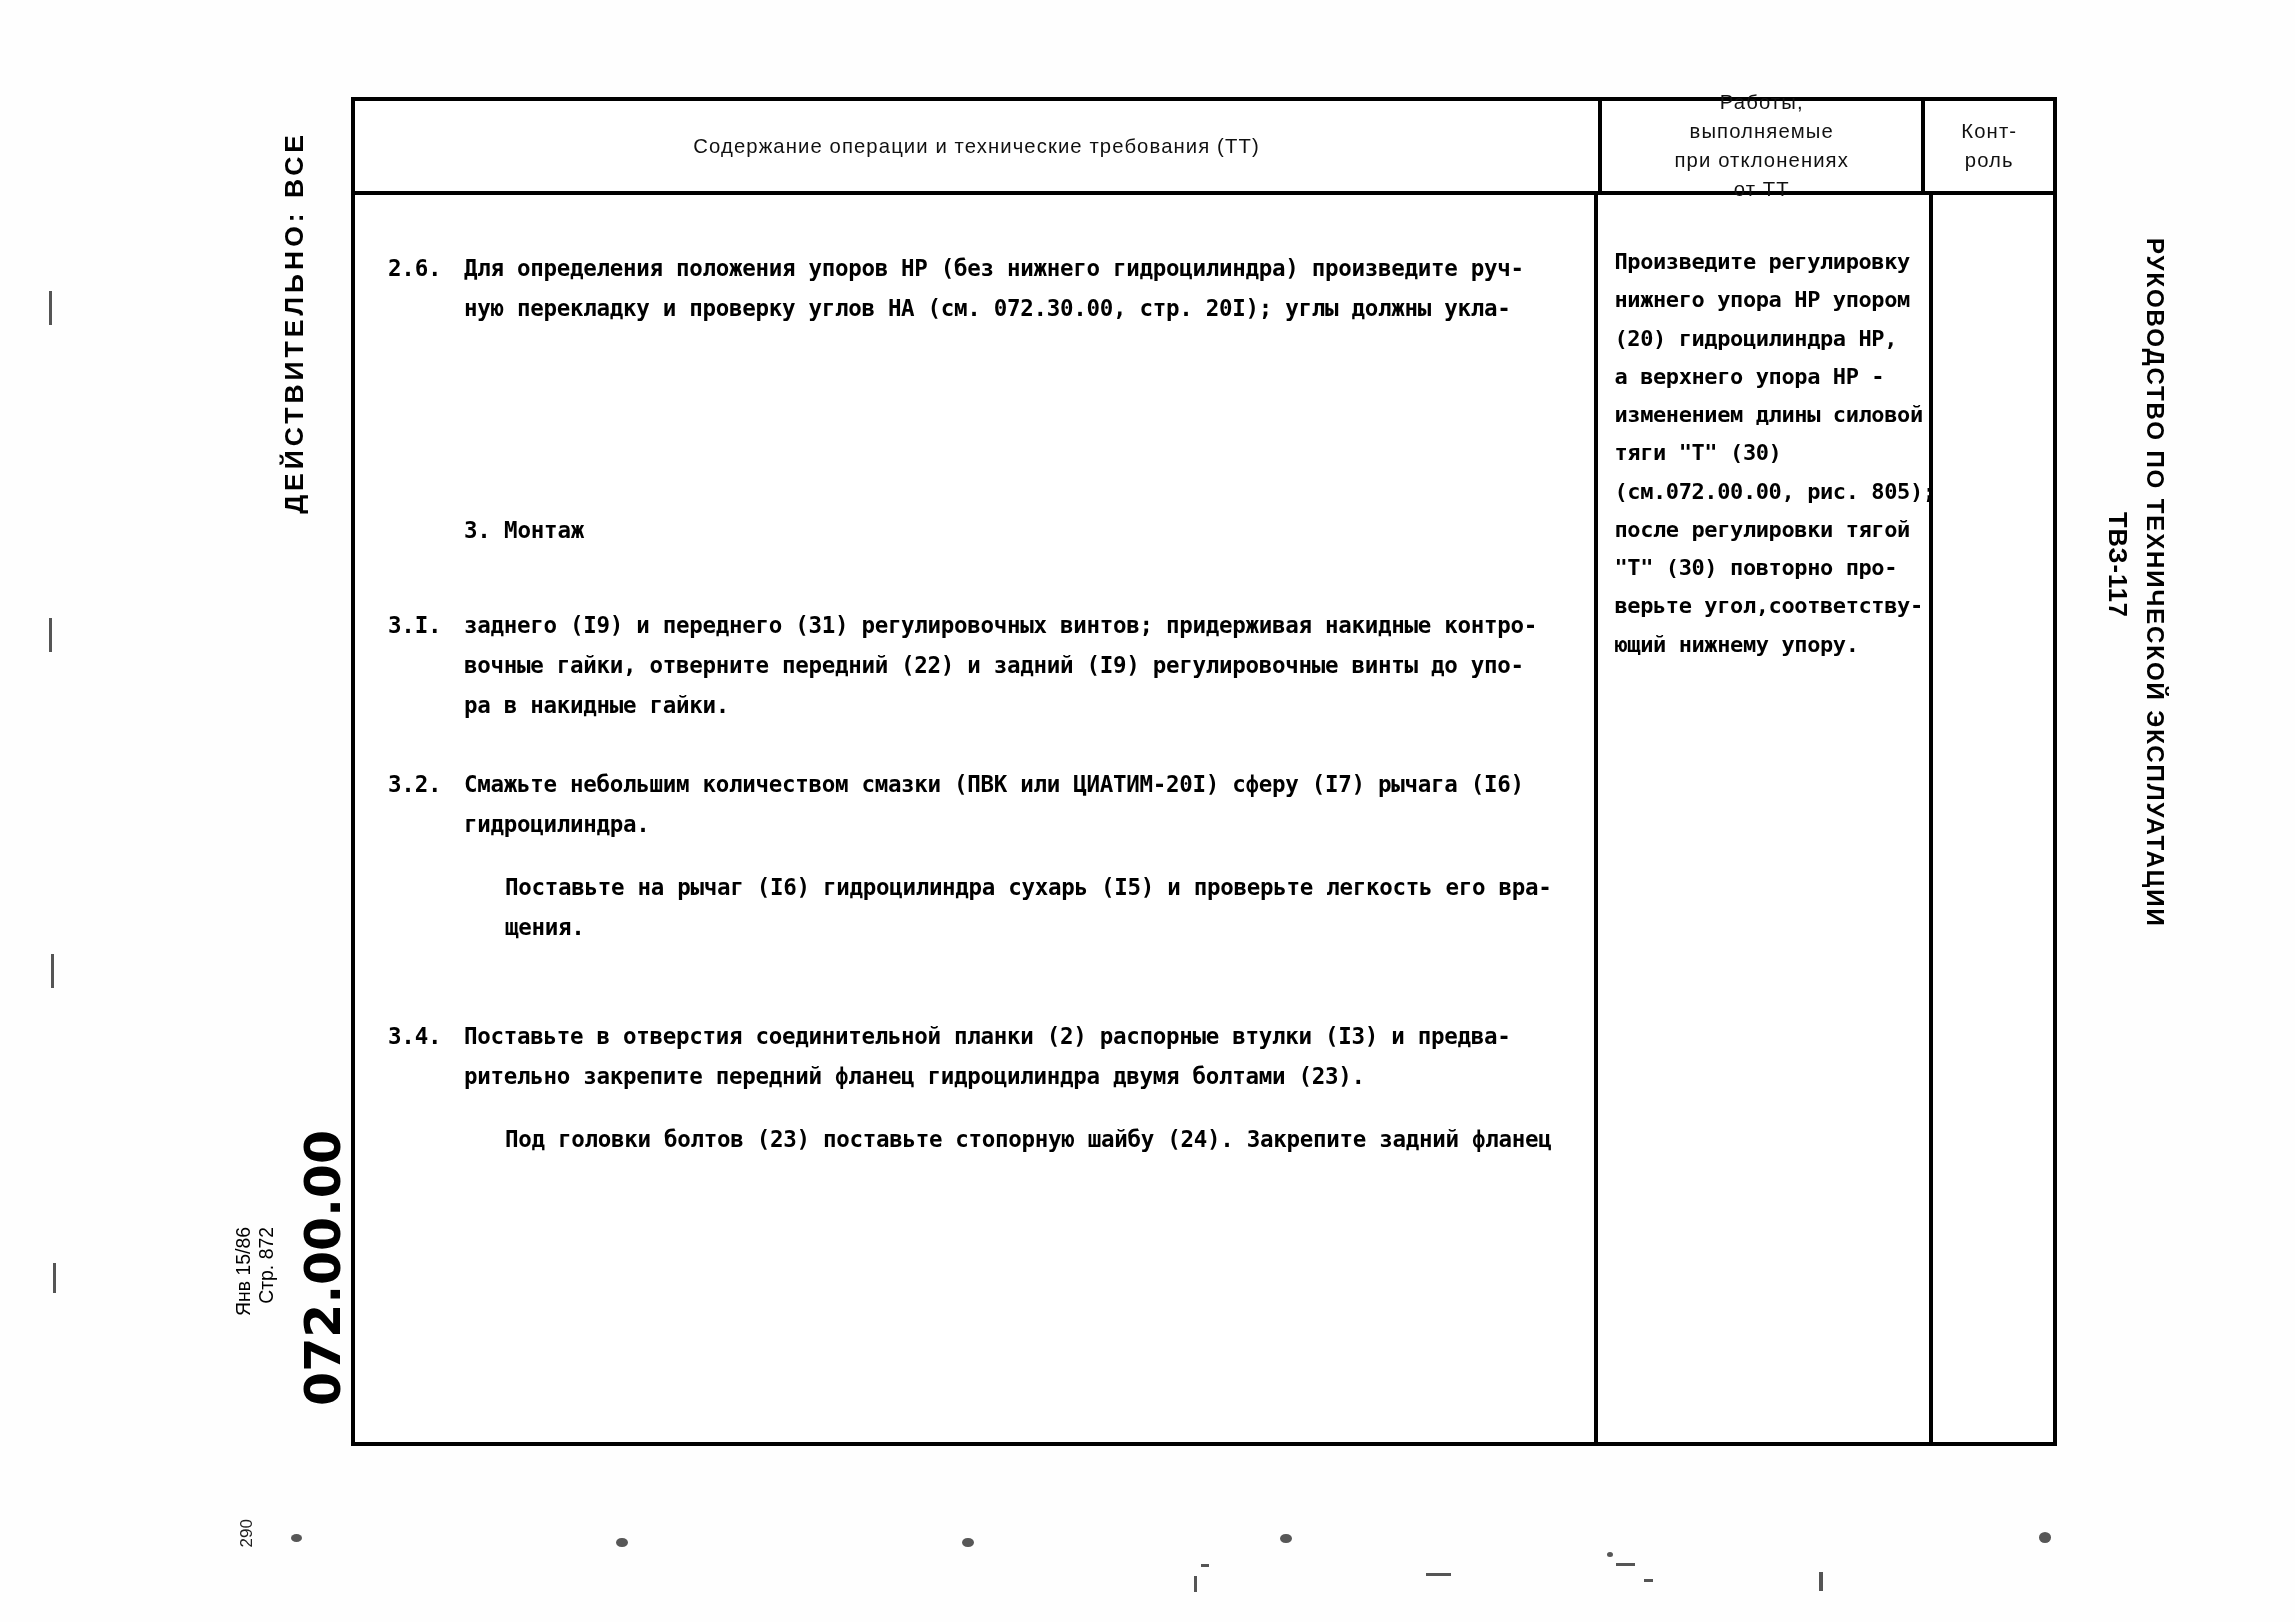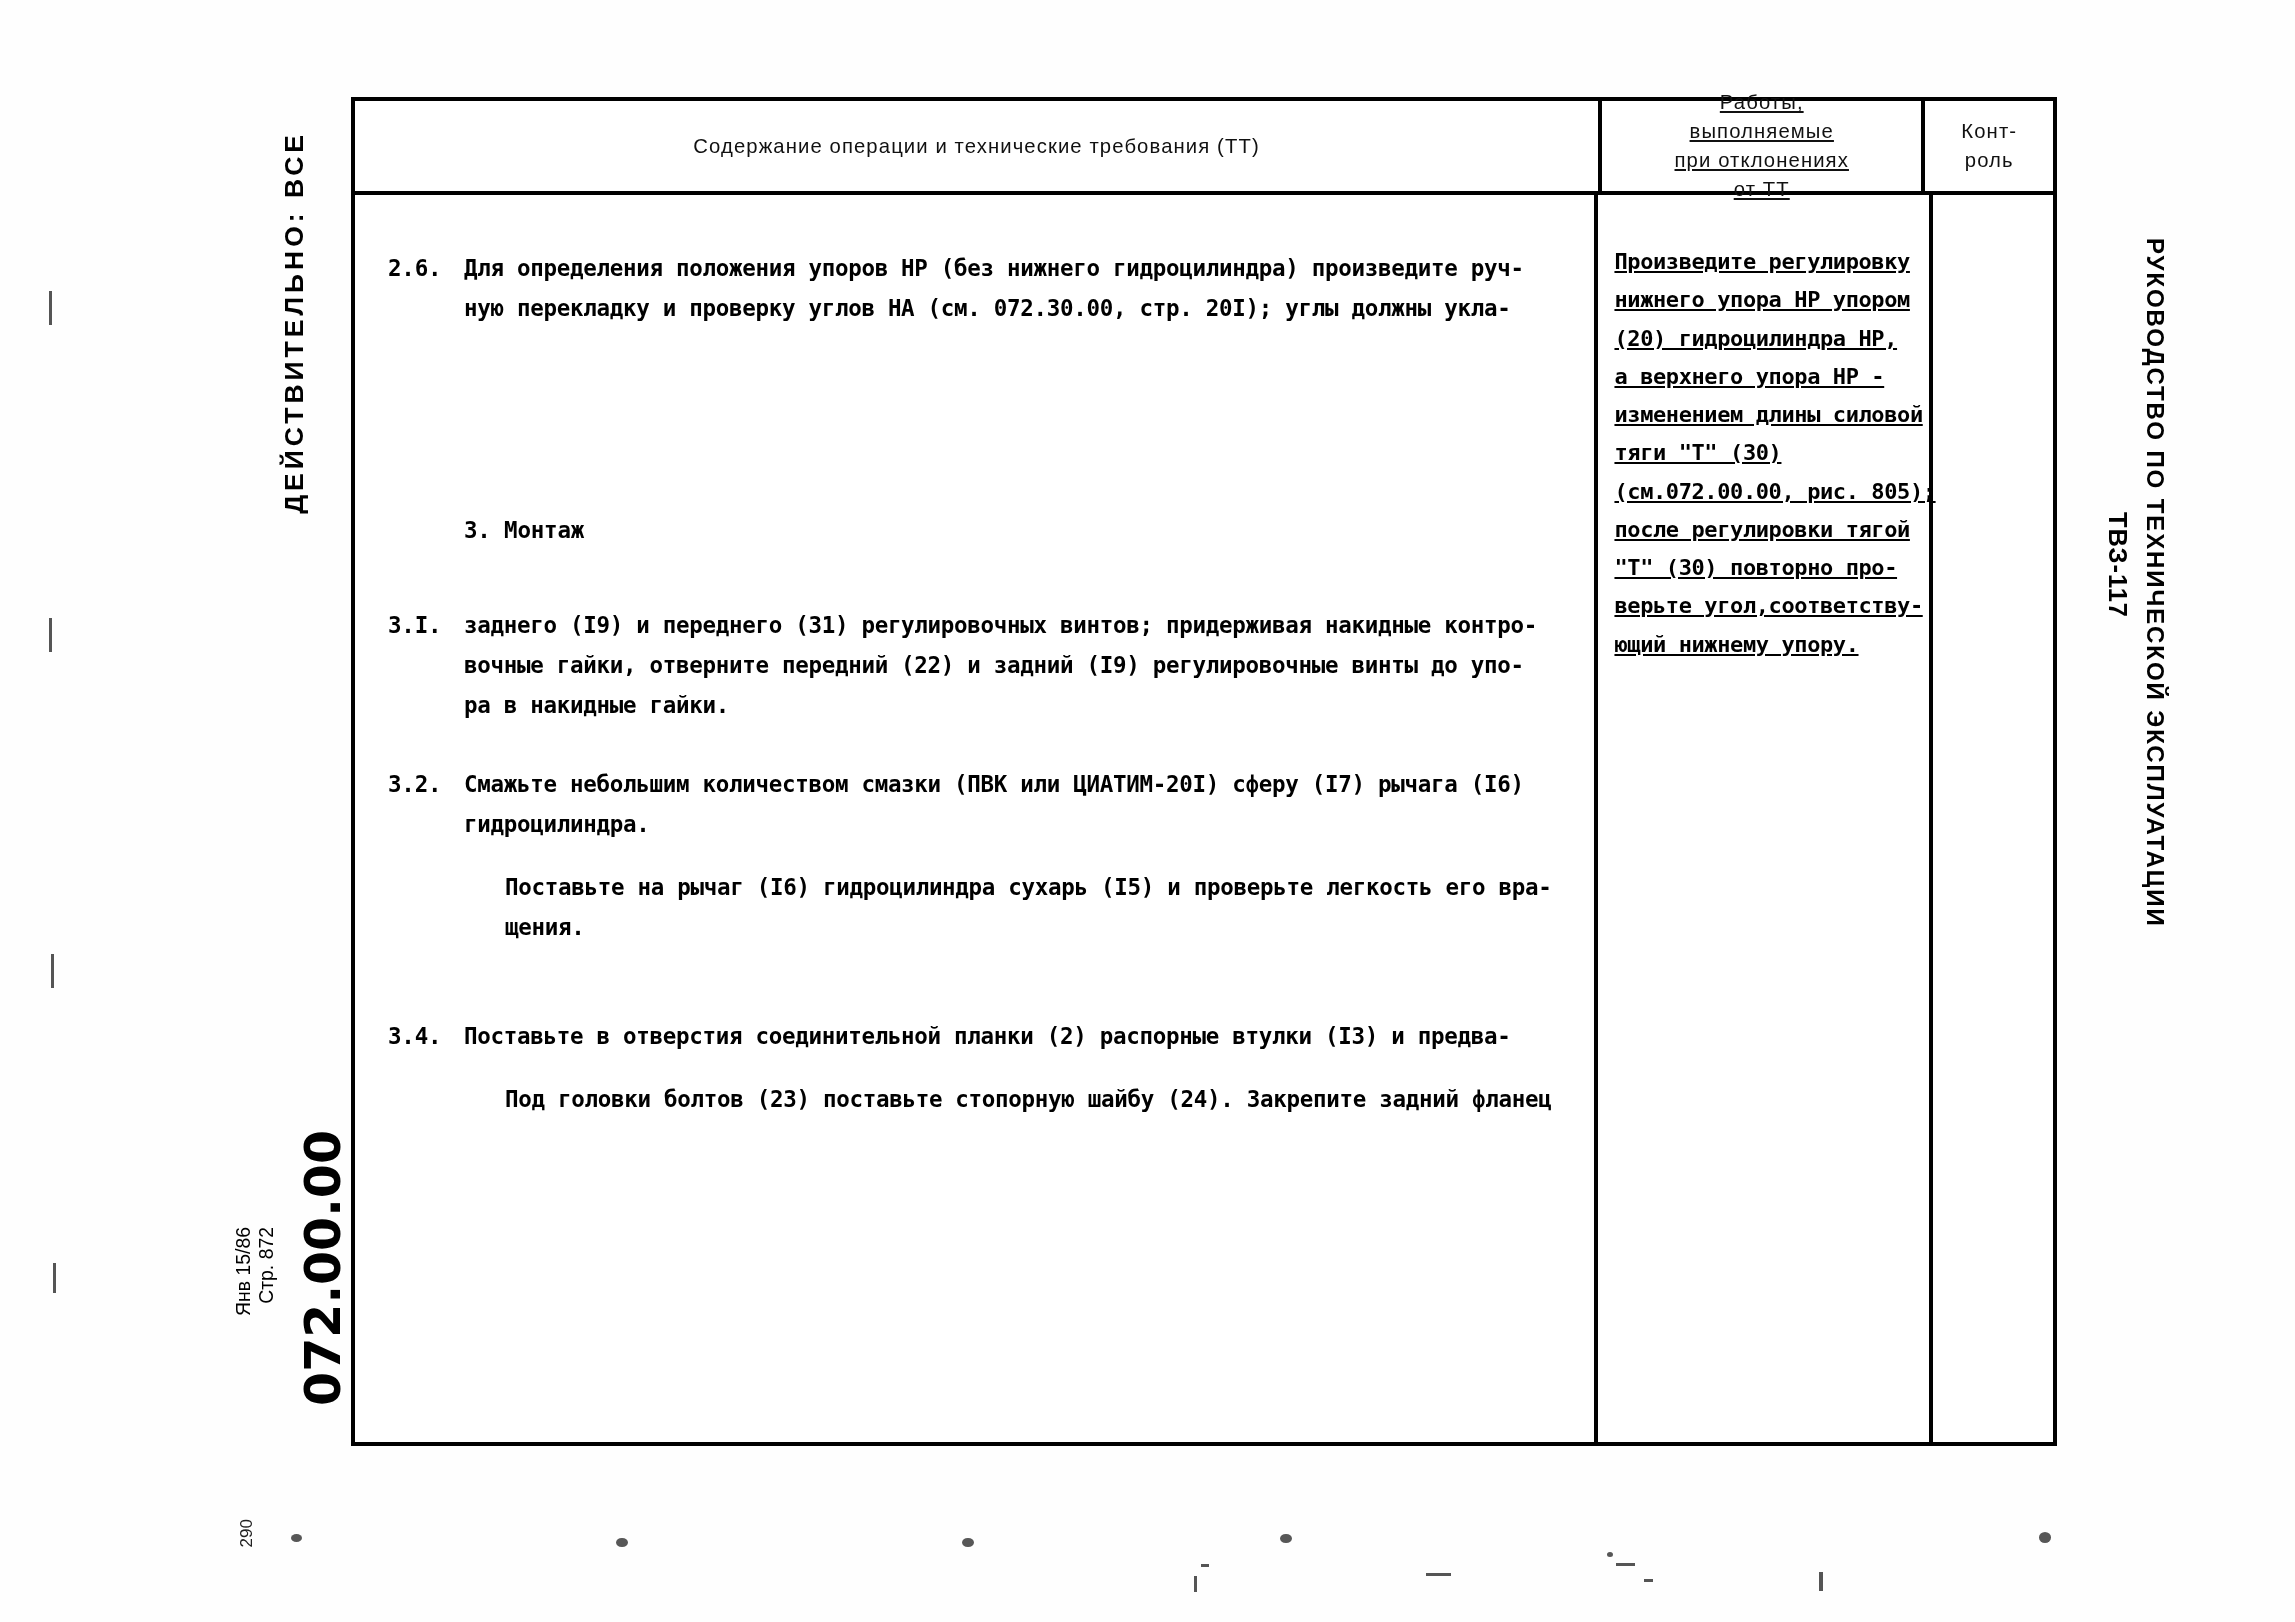--- a/index.html
+++ b/index.html
@@ -128,21 +128,21 @@
     height: 94px;
     border-bottom: 4.4px solid #000;
     box-sizing: border-box;
   }
   .tbody {
     display: flex;
     height: calc(100% - 94px);
     box-sizing: border-box;
   }
   .col-ops   { width: 1257px; box-sizing: border-box; }
-  .col-dev   { width: 327px;  box-sizing: border-box; border-left: 4.4px solid #000; text-decoration: underline; }
+  .col-dev   { width: 327px;  box-sizing: border-box; border-left: 4.4px solid #000; }
   .col-ctrl  { width: 133px;  box-sizing: border-box; border-left: 4.4px solid #000; }
 
   .th {
     display: flex;
     align-items: center;
     justify-content: center;
     text-align: center;
     font-size: 20.3px;
     letter-spacing: 1.1px;
     line-height: 1.42;
@@ -296,20 +296,21 @@
 
         <div class="gap-sm"></div>
 
 
         <div class="gap-sm"></div>
 
         <div class="item">
           <div class="item-num">3.4.</div>
           <div class="item-body">
             <div class="line">Поставьте в отверстия соединительной планки (2) распорные втулки (I3) и предва-</div>
+            <div class="line">рительно закрепите передний фланец гидроцилиндра двумя болтами (23).</div>
             <div class="para">
               <div class="line sub-indent">Под головки болтов (23) поставьте стопорную шайбу (24). Закрепите задний фланец</div>
             </div>
           </div>
         </div>
 
       </div>
 
       <div class="col-dev td-dev tw">
         <div class="dev-line">Произведите регулировку</div>

